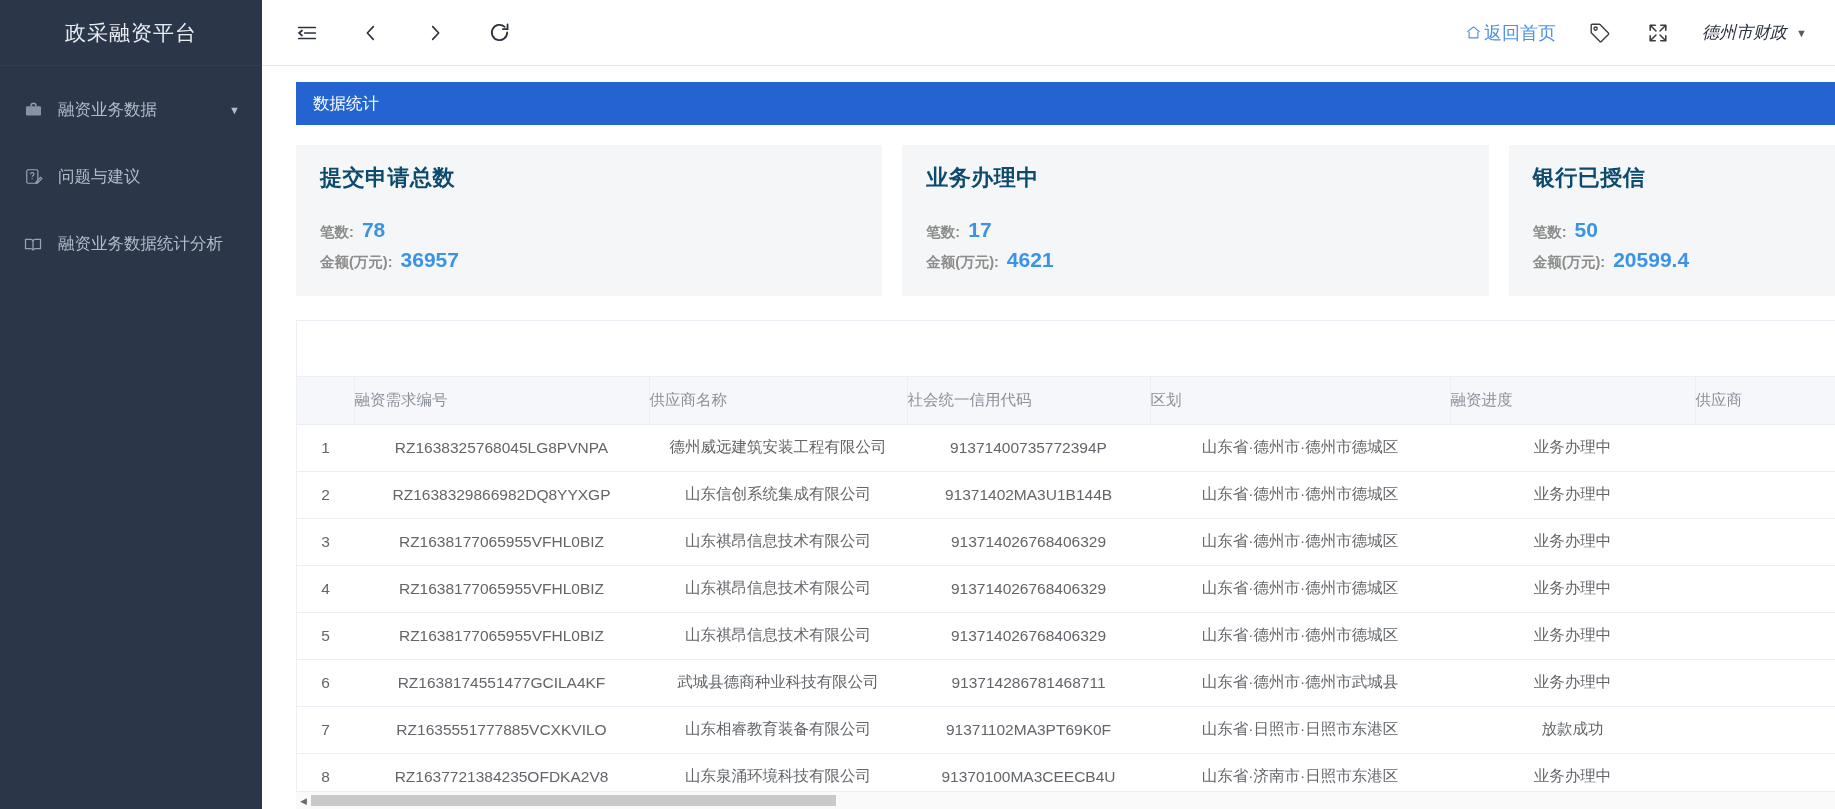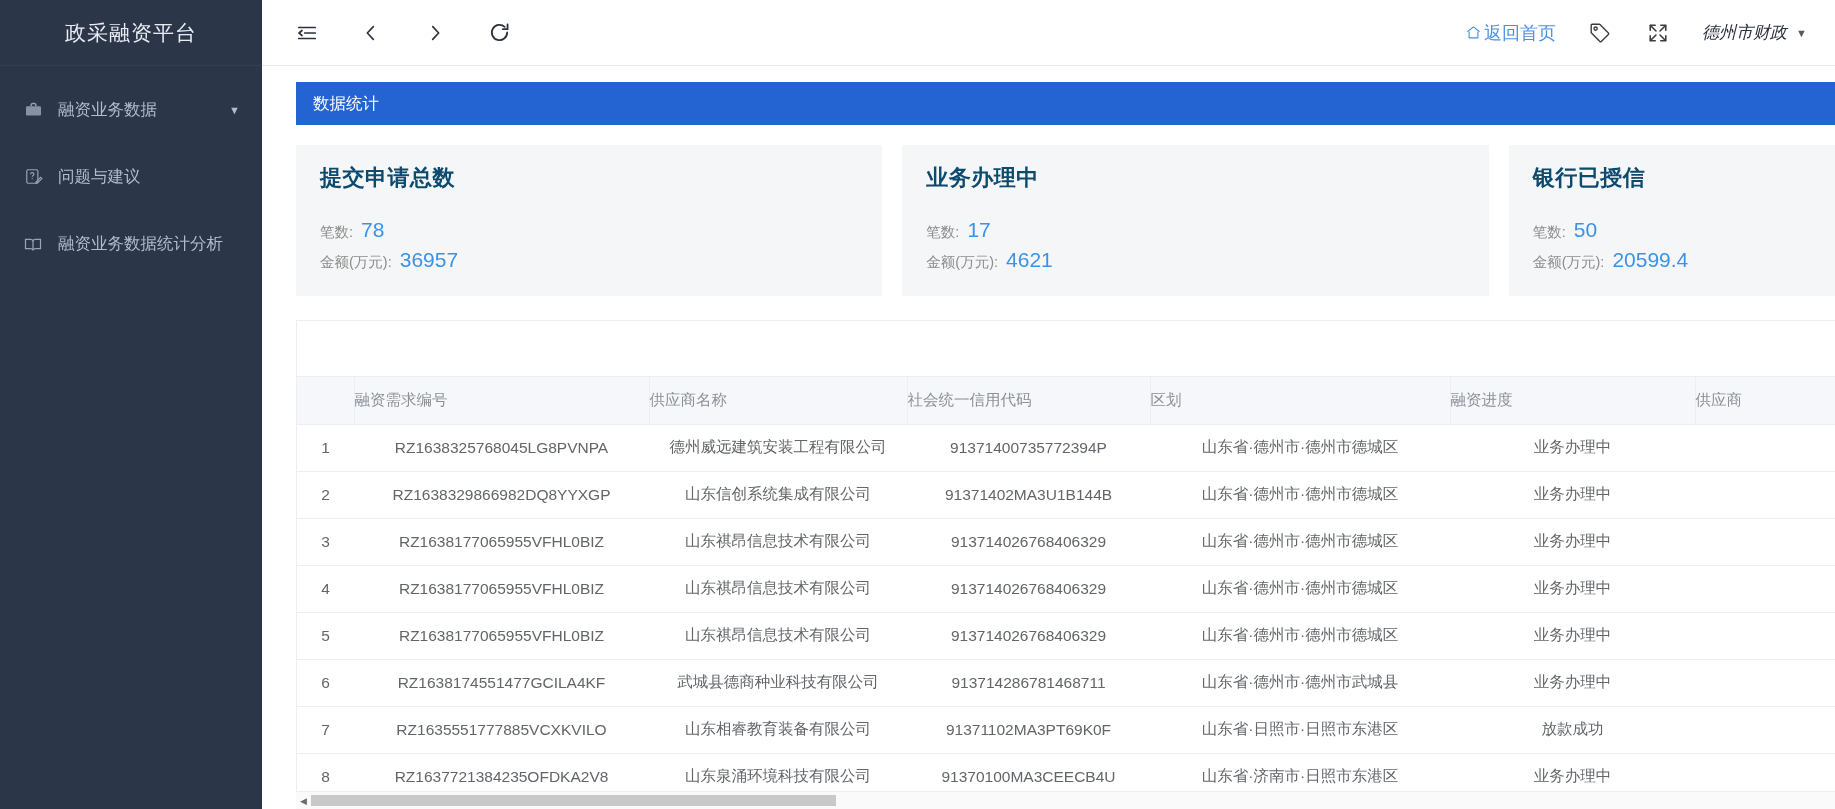--- a/index.html
+++ b/index.html
@@ -109,21 +109,21 @@
   .stat-row { display: flex; gap: 20px; padding: 0 2px 0 0; }
   .stat-card {
     flex: 1; background: #f5f6f7;
     padding: 18px 24px 20px 24px;
     min-height: 118px;
   }
   .stat-title {
     font-size: 22px; color: #0c4a6e; font-weight: bold;
     margin-bottom: 23px; letter-spacing: 0.5px;
   }
-  .stat-line { font-size: 14.5px; color: #8c8c8c; line-height: 28px; }
+  .stat-line { font-size: 14.5px; color: #8c8c8c; line-height: 28px; font-weight: bold; }
   .stat-line .val { color: #3b93e6; font-size: 21px; padding-left: 4px; }
 
   
   .table-block {
     margin-top: 24px;
     border: 1px solid #ebeef5;
     border-bottom: none;
     flex: 1; min-height: 0;
     display: flex; flex-direction: column;
     width: 1801px;

